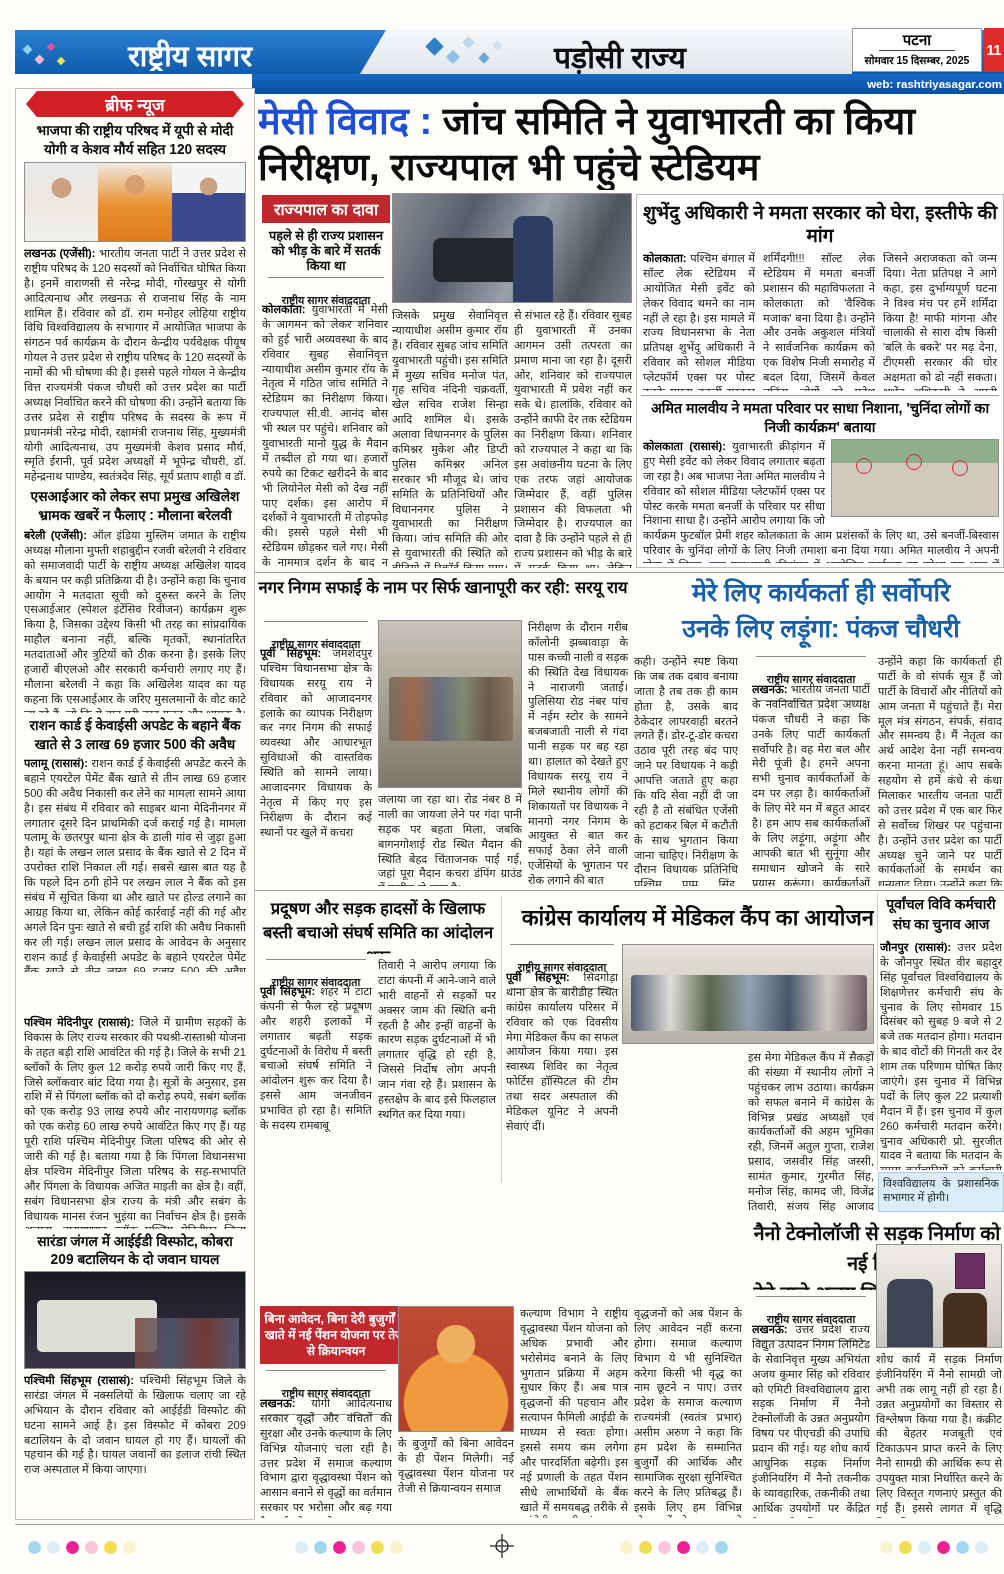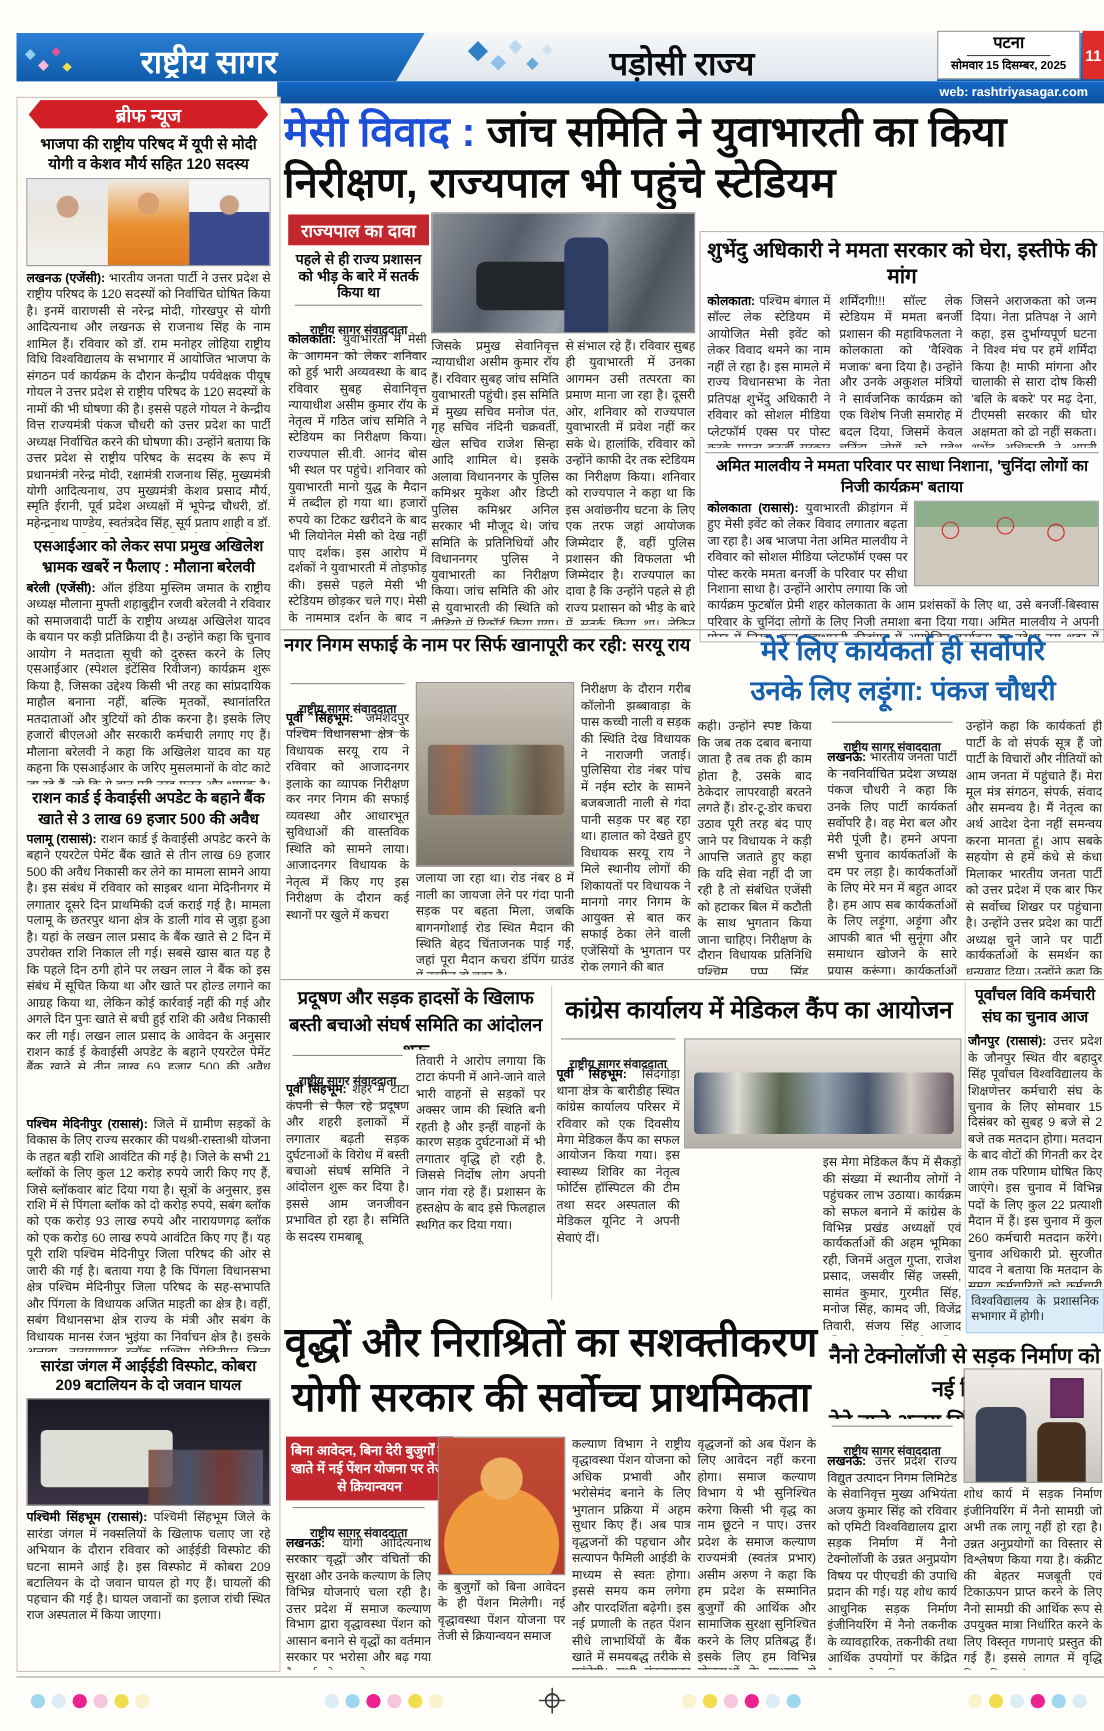--- a/index.html
+++ b/index.html
@@ -51,21 +51,21 @@
   <div class="abs" style="left:40px;top:35px;width:300px;height:36px;color:#fff;font-weight:bold;font-size:29px;text-align:center;overflow:hidden;">राष्ट्रीय सागर</div>
   <div class="abs hl hl-center" style="left:470px;top:36px;width:300px;font-size:30px;">पड़ोसी राज्य</div>
 
   <div class="abs" style="left:852px;top:28px;width:130px;height:44px;background:#fff;border:1px solid #9a9a9a;text-align:center;overflow:hidden;">
     <div style="font-weight:bold;font-size:15px;line-height:20px;border-bottom:1px solid #444;margin:1px 26px 0 26px;">पटना</div>
     <div style="font-weight:bold;font-size:10.5px;line-height:18px;">सोमवार 15 दिसम्बर, 2025</div>
   </div>
   <div class="abs" style="left:984px;top:28px;width:20px;height:44px;background:#e02b2b;color:#fff;font-weight:bold;font-size:14px;display:flex;align-items:center;justify-content:center;">
     <span>11</span>
   </div>
-  <div class="abs" style="left:252px;top:74px;width:752px;height:20px;background:linear-gradient(180deg,#1569c7,#0d4f9e);color:#fff;font-weight:bold;font-size:11.5px;line-height:20px;text-align:right;padding-right:15px;">
+  <div class="abs" style="left:252px;top:74px;width:752px;height:20px;background:linear-gradient(180deg,#1569c7,#0d4f9e);color:#fff;font-weight:bold;font-size:11.5px;line-height:20px;text-align:right;padding-right:2px;">
     <span>web: rashtriyasagar.com</span>
   </div>
 
   <div class="abs" style="left:15px;top:88px;width:240px;height:1432px;background:#fffefa;border:1px solid #c9c2b4;"></div>
 
   <div class="abs ribbon" style="left:26px;top:91px;width:218px;height:26px;">ब्रीफ न्यूज</div>
 
   <div class="abs hl hl-center" style="left:24px;top:121px;width:222px;height:38px;font-size:13.8px;line-height:19px;">भाजपा की राष्ट्रीय परिषद में यूपी से मोदी योगी व केशव मौर्य सहित 120 सदस्य निर्वाचित</div>
   <div class="abs photo" style="left:24px;top:162px;width:222px;height:80px;display:flex;">
     <div style="flex:1;background:radial-gradient(circle at 50% 32%,#caa183 15%,transparent 16%),linear-gradient(180deg,#e6e9ed 0%,#ece7de 45%,#f2f1ee 100%);"></div>
@@ -110,21 +110,21 @@
   <div class="abs col" style="left:262px;top:302px;width:126px;height:266px;">
     <b>कोलकाता:</b> <span>युवाभारती में मेसी के आगमन को लेकर शनिवार को हुई भारी अव्यवस्था के बाद रविवार सुबह सेवानिवृत्त न्यायाधीश असीम कुमार रॉय के नेतृत्व में गठित जांच समिति ने स्टेडियम का निरीक्षण किया। राज्यपाल सी.वी. आनंद बोस भी स्थल पर पहुंचे। शनिवार को युवाभारती मानो युद्ध के मैदान में तब्दील हो गया था। हजारों रुपये का टिकट खरीदने के बाद भी लियोनेल मेसी को देख नहीं पाए दर्शक। इस आरोप में दर्शकों ने युवाभारती में तोड़फोड़ की। इससे पहले मेसी भी स्टेडियम छोड़कर चले गए। मेसी के नाममात्र दर्शन के बाद न केवल तोड़फोड़ हुई, बल्कि मुख्य आयोजकों के खिलाफ धोखाधड़ी के आरोप लगे। सोशल मीडिया पर मुख्यमंत्री ममता बनर्जी ने मेसी और दर्शकों से माफी मांगी। आयोजकों पर निशाना साधते हुए उन्होंने एक जांच समिति का गठन किया है,</span>
   </div>
   <div class="abs photo" style="left:392px;top:193px;width:240px;height:110px;background:linear-gradient(115deg,#8a8f96 0%,#565e6b 30%,#9aa1ab 55%,#4e545e 80%,#767c86 100%);">
     <div style="position:absolute;left:40px;top:44px;width:96px;height:44px;background:#23262b;border-radius:8px;"></div>
     <div style="position:absolute;left:120px;top:22px;width:40px;height:88px;background:#2d3d63;border-radius:10px 10px 0 0;"></div>
   </div>
   <div class="abs col" style="left:392px;top:308px;width:116px;height:260px;">जिसके प्रमुख सेवानिवृत्त न्यायाधीश असीम कुमार रॉय हैं। रविवार सुबह जांच समिति युवाभारती पहुंची। इस समिति में मुख्य सचिव मनोज पंत, गृह सचिव नंदिनी चक्रवर्ती, खेल सचिव राजेश सिन्हा आदि शामिल थे। इसके अलावा विधाननगर के पुलिस कमिश्नर मुकेश और डिप्टी पुलिस कमिश्नर अनिल सरकार भी मौजूद थे। जांच समिति के प्रतिनिधियों और विधाननगर पुलिस ने युवाभारती का निरीक्षण किया। जांच समिति की ओर से युवाभारती की स्थिति को वीडियो में रिकॉर्ड किया गया। बाद में राज्यपाल सी.वी. आनंद बोस भी युवाभारती का निरीक्षण करने पहुंचे। सेवानिवृत न्यायाधीश असीम कुमार रॉय के नेतृत्व वाली जांच समिति ने बताया कि आगामी 2 सप्ताह के भीतर रिपोर्ट पेश की जाएगी। वे पूरे मामले को गंभीरता</div>
   <div class="abs col" style="left:514px;top:308px;width:118px;height:260px;">से संभाल रहे हैं। रविवार सुबह ही युवाभारती में उनका आगमन उसी तत्परता का प्रमाण माना जा रहा है। दूसरी ओर, शनिवार को राज्यपाल युवाभारती में प्रवेश नहीं कर सके थे। हालांकि, रविवार को उन्होंने काफी देर तक स्टेडियम का निरीक्षण किया। शनिवार को राज्यपाल ने कहा था कि इस अवांछनीय घटना के लिए एक तरफ जहां आयोजक जिम्मेदार हैं, वहीं पुलिस प्रशासन की विफलता भी जिम्मेदार है। राज्यपाल का दावा है कि उन्होंने पहले से ही राज्य प्रशासन को भीड़ के बारे में सतर्क किया था। लेकिन इसके बावजूद प्रशासन ने युवाभारती के कार्यक्रम को सुचारू रूप से कराने की कोई व्यवस्था नहीं की। जांच समिति की रिपोर्ट से इस पूरे मामले की सच्चाई सामने आने की उम्मीद है।</div>
 
-  <div class="abs" style="left:636px;top:194px;width:368px;height:374px;border:1px solid #b9b9b9;background:#fffefd;margin-top:16px;">
+  <div class="abs" style="left:636px;top:194px;width:368px;height:374px;border:1px solid #b9b9b9;background:#fffefd;">
     <div class="hl hl-center" style="position:absolute;left:4px;top:6px;width:358px;height:46px;font-size:19px;line-height:23px;">शुभेंदु अधिकारी ने ममता सरकार को घेरा, इस्तीफे की मांग</div>
     <div class="col" style="position:absolute;left:6px;top:56px;width:112px;height:140px;">
       <b>कोलकाता:</b> <span>प​श्चिम बंगाल में सॉल्ट लेक स्टेडियम में आयोजित मेसी इवेंट को लेकर विवाद थमने का नाम नहीं ले रहा है। इस मामले में राज्य विधानसभा के नेता प्रतिपक्ष शुभेंदु अधिकारी ने रविवार को सोशल मीडिया प्लेटफॉर्म एक्स पर पोस्ट करके ममता बनर्जी सरकार पर जमकर हमला बोला है। उन्होंने इस घटना को अंतरराष्ट्रीय शर्मिंदगी करार देते हुए मुख्यमंत्री के इस्तीफे की मांग की है। शुभेंदु अधिकारी ने अपनी पोस्ट में लिखा, अंतरराष्ट्रीय</span>
     </div>
     <div class="col" style="position:absolute;left:126px;top:56px;width:112px;height:140px;">शर्मिंदगी!!! सॉल्ट लेक स्टेडियम में ममता बनर्जी प्रशासन की महाविफलता ने कोलकाता को 'वैश्विक मजाक' बना दिया है। उन्होंने और उनके अकुशल मंत्रियों ने सार्वजनिक कार्यक्रम को एक विशेष निजी समारोह में बदल दिया, जिसमें केवल चुनिंदा लोगों को प्रवेश मिला। उन्होंने स्टार को घेर लिया और उन्हें जनता की नजरों से छिपा दिया, लेकिन कार्यक्रम को फंड करने के लिए लोगों से भारी राशि वसूली गई,</div>
     <div class="col" style="position:absolute;left:246px;top:56px;width:114px;height:140px;">जिसने अराजकता को जन्म दिया। नेता प्रतिपक्ष ने आगे कहा, इस दुर्भाग्यपूर्ण घटना ने विश्व मंच पर हमें शर्मिंदा किया है! माफी मांगना और चालाकी से सारा दोष किसी 'बलि के बकरे' पर मढ़ देना, टीएमसी सरकार की घोर अक्षमता को ढो नहीं सकता। शुभेंदु अधिकारी ने अपनी पोस्ट के अंत में लिखा, पश्चिम बंगाल बेहतर का हकदार है। इसके साथ ही उन्होंने ममता बनर्जी के इस्तीफे की मांग की।</div>
     <div class="hline" style="position:absolute;left:4px;top:200px;width:358px;"></div>
     <div class="hl hl-center" style="position:absolute;left:4px;top:204px;width:358px;height:38px;font-size:14.2px;line-height:19px;">अमित मालवीय ने ममता परिवार पर साधा निशाना, 'चुनिंदा लोगों का निजी कार्यक्रम' बताया</div>
     <div class="col" style="position:absolute;left:6px;top:244px;width:356px;height:124px;">
       <span class="photo" style="float:right;width:168px;height:78px;margin:0 0 3px 6px;display:block;position:relative;background:linear-gradient(180deg,#8fae8c 0% 30%,#cfc8bd 30% 100%);">
@@ -164,42 +164,38 @@
 
   <div class="abs hl hl-center" style="left:258px;top:896px;width:240px;height:58px;font-size:16.5px;line-height:24px;">प्रदूषण और सड़क हादसों के खिलाफ बस्ती बचाओ संघर्ष समिति का आंदोलन शुरू</div>
   <div class="abs byline" style="left:266px;top:959px;width:100px;">राष्ट्रीय सागर संवाददाता</div>
   <div class="abs col" style="left:260px;top:984px;width:112px;height:198px;">
     <b>पूर्वी सिंहभूम:</b> <span>शहर में टाटा कंपनी से फैल रहे प्रदूषण और शहरी इलाकों में लगातार बढ़ती सड़क दुर्घटनाओं के विरोध में बस्ती बचाओ संघर्ष समिति ने आंदोलन शुरू कर दिया है। इससे आम जनजीवन प्रभावित हो रहा है। समिति के सदस्य रामबाबू</span>
   </div>
   <div class="abs col" style="left:378px;top:958px;width:118px;height:224px;">तिवारी ने आरोप लगाया कि टाटा कंपनी में आने-जाने वाले भारी वाहनों से सड़कों पर अक्सर जाम की स्थिति बनी रहती है और इन्हीं वाहनों के कारण सड़क दुर्घटनाओं में भी लगातार वृद्धि हो रही है, जिससे निर्दोष लोग अपनी जान गंवा रहे हैं। प्रशासन के हस्तक्षेप के बाद इसे फिलहाल स्थगित कर दिया गया।</div>
 
   <div class="abs vline" style="left:501px;top:896px;height:286px;"></div>
 
-  <div class="abs hl hl-center" style="left:506px;top:900px;width:368px;height:38px;font-size:22px;line-height:36px;">कांग्रेस कार्यालय में मेडिकल कैंप का आयोजन</div>
+  <div class="abs hl hl-center" style="left:506px;top:900px;width:368px;height:38px;font-size:22px;line-height:36px;text-align:right;">कांग्रेस कार्यालय में मेडिकल कैंप का आयोजन</div>
   <div class="abs byline" style="left:510px;top:944px;width:104px;">राष्ट्रीय सागर संवाददाता</div>
   <div class="abs col" style="left:506px;top:970px;width:112px;height:242px;">
     <b>पूर्वी सिंहभूम:</b> <span>सिदगोड़ा थाना क्षेत्र के बारीडीह स्थित कांग्रेस कार्यालय परिसर में रविवार को एक दिवसीय मेगा मेडिकल कैंप का सफल आयोजन किया गया। इस स्वास्थ्य शिविर का नेतृत्व फोर्टिस हॉस्पिटल की टीम तथा सदर अस्पताल की मेडिकल यूनिट ने अपनी सेवाएं दीं।</span>
   </div>
   <div class="abs photo" style="left:622px;top:944px;width:252px;height:100px;background:linear-gradient(180deg,#e8e4de 0%,#cfc9c0 55%,#b5b0a8 100%);">
     <div style="position:absolute;left:8px;top:30px;width:236px;height:56px;background:linear-gradient(90deg,#31435f,#e2e0da,#3c4d33,#8496aa,#273955,#cfcac2,#55404f);opacity:.8;border-radius:4px;"></div>
   </div>
   <div class="abs col" style="left:748px;top:1050px;width:126px;height:164px;">इस मेगा मेडिकल कैंप में सैकड़ों की संख्या में स्थानीय लोगों ने पहुंचकर लाभ उठाया। कार्यक्रम को सफल बनाने में कांग्रेस के विभिन्न प्रखंड अध्यक्षों एवं कार्यकर्ताओं की अहम भूमिका रही, जिनमें अतुल गुप्ता, राजेश प्रसाद, जसवीर सिंह जस्सी, सामंत कुमार, गुरमीत सिंह, मनोज सिंह, कामद जी, विजेंद्र तिवारी, संजय सिंह आजाद सहित अन्य कार्यकर्ता शामिल रहे।</div>
 
   <div class="abs vline" style="left:877px;top:893px;height:278px;"></div>
 
   <div class="abs hl hl-center" style="left:880px;top:894px;width:122px;height:42px;font-size:14px;line-height:20px;">पूर्वांचल विवि कर्मचारी संघ का चुनाव आज</div>
   <div class="abs col" style="left:880px;top:940px;width:122px;height:230px;">
     <b>जौनपुर (रासासं):</b> <span>उत्तर प्रदेश के जौनपुर स्थित वीर बहादुर सिंह पूर्वांचल विश्वविद्यालय के शिक्षणेत्तर कर्मचारी संघ के चुनाव के लिए सोमवार 15 दिसंबर को सुबह 9 बजे से 2 बजे तक मतदान होगा। मतदान के बाद वोटों की गिनती कर देर शाम तक परिणाम घोषित किए जाएंगे। इस चुनाव में विभिन्न पदों के लिए कुल 22 प्रत्याशी मैदान में हैं। इस चुनाव में कुल 260 कर्मचारी मतदान करेंगे। चुनाव अधिकारी प्रो. सुरजीत यादव ने बताया कि मतदान के समय कर्मचारियों को कर्मचारी होने का पहचान प्रमाण पत्र अनिवार्य रूप से साथ लाना होगा। इसके अलावा मोबाइल समेत इलेक्ट्रॉनिक सामानों पर प्रतिबंध रहेगा। चुनाव प्रक्रिया</span>
   </div>
   <div class="abs tailbox" style="left:878px;top:1172px;width:126px;height:40px;">विश्वविद्यालय के प्रशासनिक सभागार में होगी।</div>
 
-  <div class="abs hl hl-center" style="left:258px;top:1196px;width:486px;height:104px;font-size:37px;line-height:50px;">
-    <div>वृद्धों और निराश्रितों का सशक्तीकरण</div>
-    <div>योगी सरकार की सर्वोच्च प्राथमिकता</div>
-  </div>
 
   <div class="abs kbox" style="left:260px;top:1306px;width:152px;height:58px;font-size:12.2px;line-height:16px;padding:2px;">बिना आवेदन, बिना देरी बुजुर्गों के खाते में नई पेंशन योजना पर तेजी से क्रियान्वयन</div>
   <div class="abs byline" style="left:266px;top:1370px;width:120px;">राष्ट्रीय सागर संवाददाता</div>
   <div class="abs col" style="left:260px;top:1396px;width:132px;height:122px;">
     <b>लखनऊ:</b> <span>योगी आदित्यनाथ सरकार वृद्धों और वंचितों की सुरक्षा और उनके कल्याण के लिए विभिन्न योजनाएं चला रही है। उत्तर प्रदेश में समाज कल्याण विभाग द्वारा वृद्धावस्था पेंशन को आसान बनाने से वृद्धों का वर्तमान सरकार पर भरोसा और बढ़ गया है। नई योजना के अनुसार अब 60 साल से ऊपर</span>
   </div>
   <div class="abs photo" style="left:398px;top:1306px;width:116px;height:126px;background:radial-gradient(circle at 50% 30%,#f0b063 18%,transparent 19%),radial-gradient(circle at 50% 78%,#f09a3e 46%,transparent 47%),linear-gradient(180deg,#c04a33,#b33e2c);"></div>
   <div class="abs col" style="left:398px;top:1436px;width:116px;height:82px;">के बुजुर्गों को बिना आवेदन के ही पेंशन मिलेगी। नई वृद्धावस्था पेंशन योजना पर तेजी से क्रियान्वयन समाज</div>
   <div class="abs col" style="left:520px;top:1306px;width:108px;height:212px;">कल्याण विभाग ने राष्ट्रीय वृद्धावस्था पेंशन योजना को अधिक प्रभावी और भरोसेमंद बनाने के लिए भुगतान प्रक्रिया में अहम सुधार किए हैं। अब पात्र वृद्धजनों की पहचान और सत्यापन फैमिली आईडी के माध्यम से स्वतः होगा। इससे समय कम लगेगा और पारदर्शिता बढ़ेगी। इस नई प्रणाली के तहत पेंशन सीधे लाभार्थियों के बैंक खाते में समयबद्ध तरीके से पहुंचेगी। सभी मंडलायुक्त और जिलाधिकारियों को जिम्मेदारी दी गई है कि वो फैमिली आईडी आधारित सत्यापन को गंभीरता से पूर्ण करें। प्रदेश का एक भी बुजुर्ग छूटेगा नहीं: नई योजना के अनुसार 60 वर्ष या उससे अधिक आयु के</div>
   <div class="abs col" style="left:634px;top:1306px;width:108px;height:212px;">वृद्धजनों को अब पेंशन के लिए आवेदन नहीं करना होगा। समाज कल्याण विभाग ये भी सुनिश्चित करेगा किसी भी वृद्ध का नाम छूटने न पाए। उत्तर प्रदेश के समाज कल्याण राज्यमंत्री (स्वतंत्र प्रभार) असीम अरुण ने कहा कि हम प्रदेश के सम्मानित बुजुर्गों की आर्थिक और सामाजिक सुरक्षा सुनिश्चित करने के लिए प्रतिबद्ध हैं। इसके लिए हम विभिन्न योजनाओं के माध्यम से निराश्रित, वृद्धों और वंचितों के सशक्तीकरण का प्रयास कर रहे हैं।</div>

